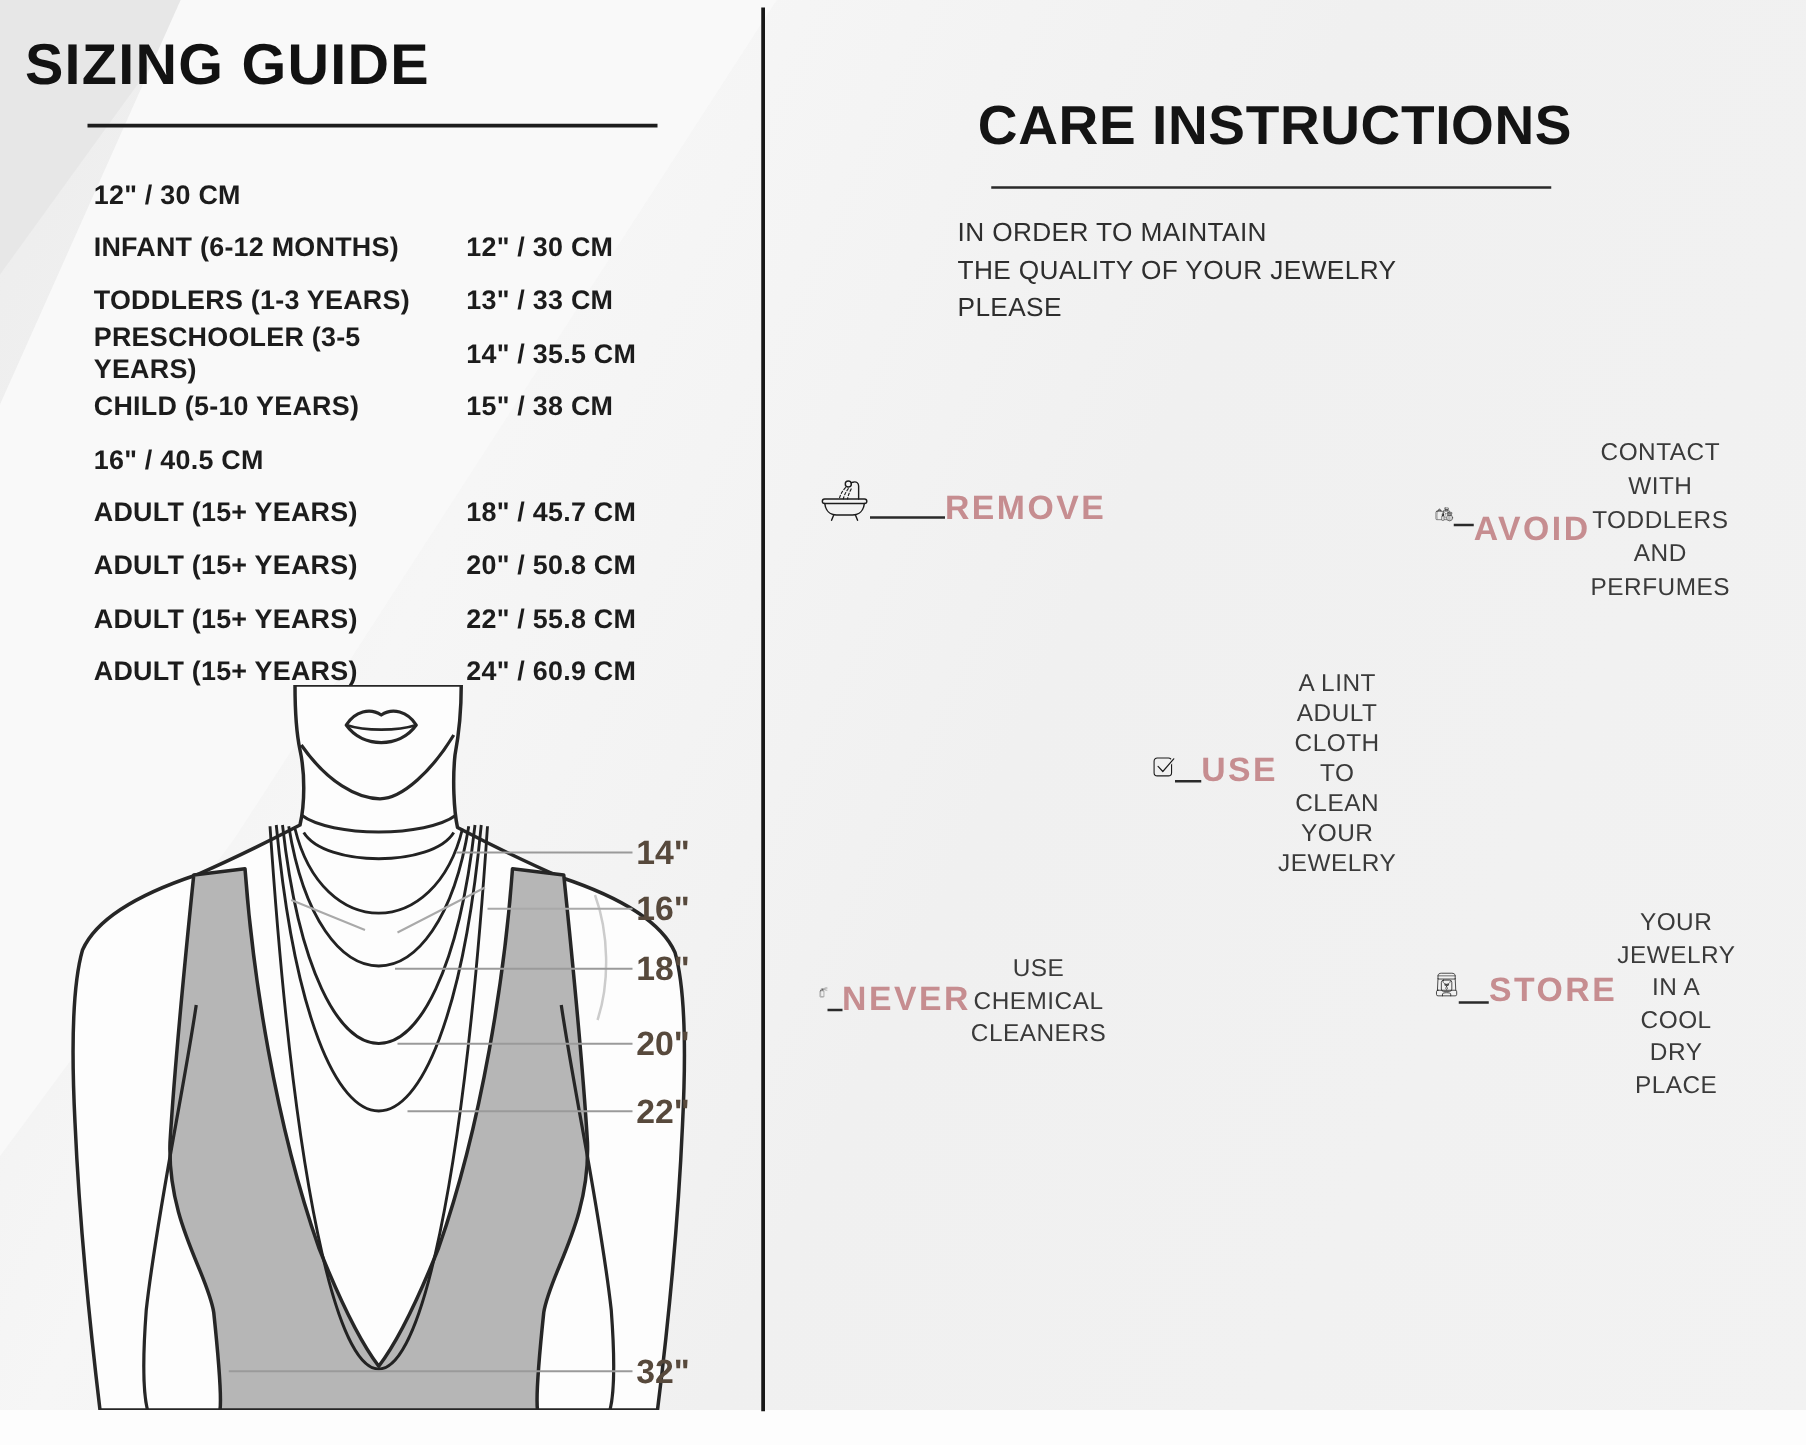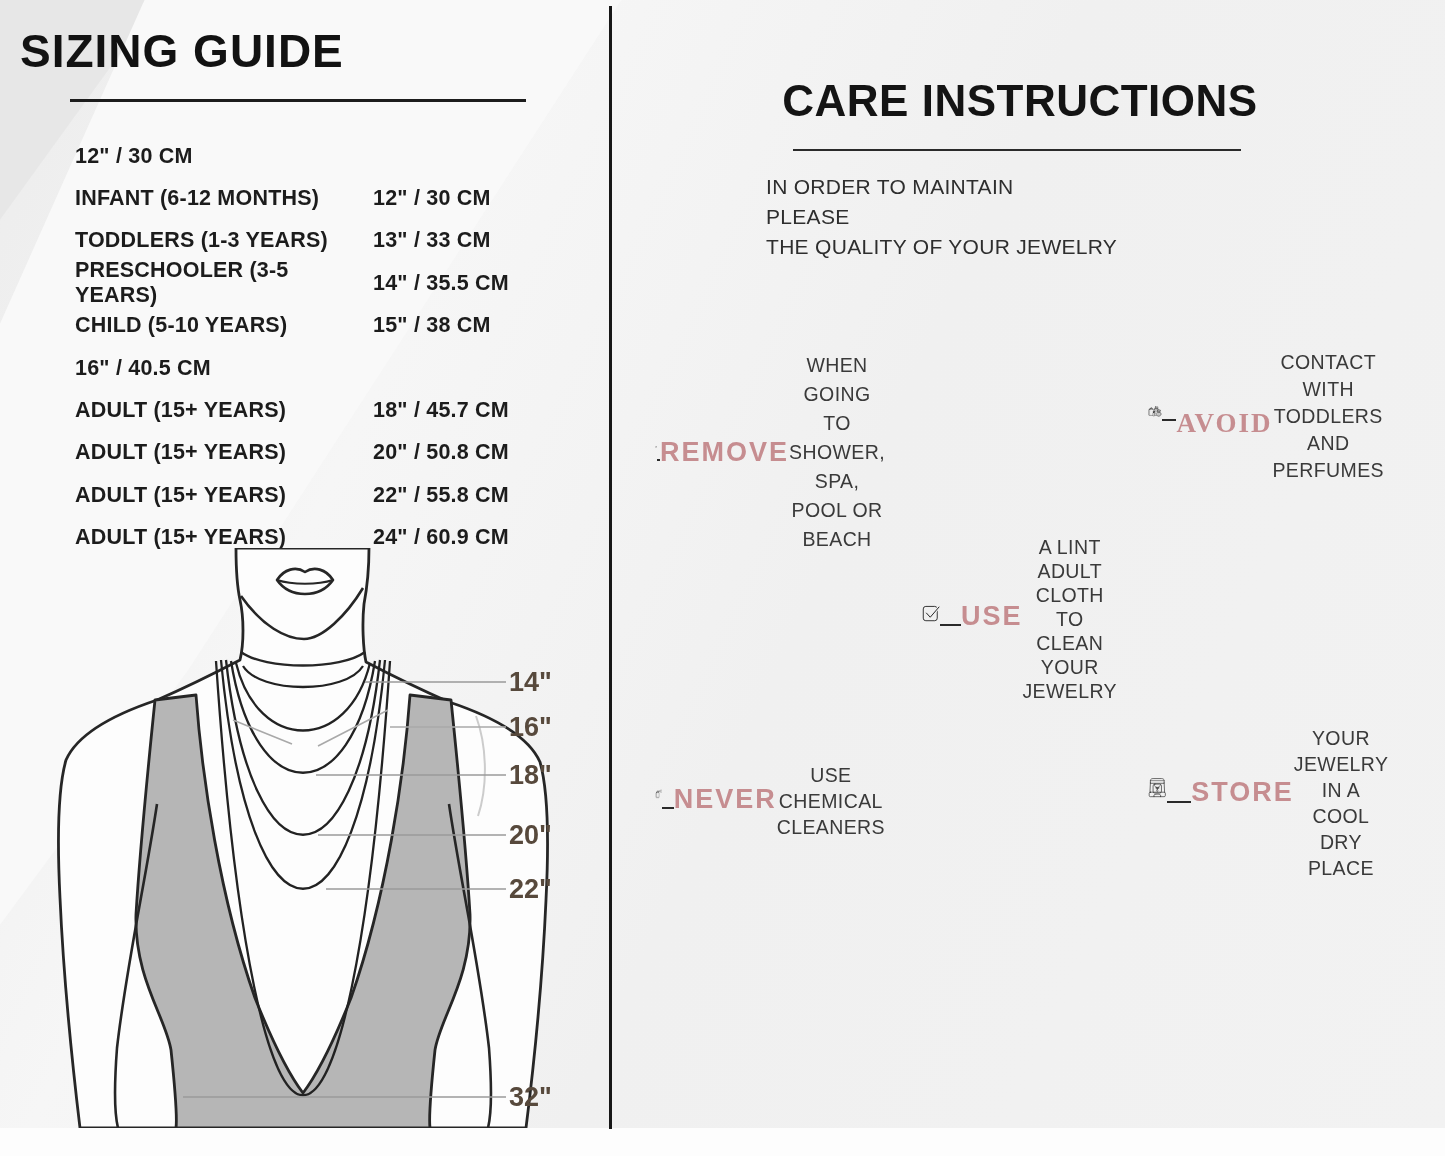--- a/index.html
+++ b/index.html
@@ -39,21 +39,21 @@
   .sec-head{font-size:27px;font-weight:bold;letter-spacing:2px;color:#c68d90;}
   .sec-body{text-align:center;font-size:19.5px;color:#3a3a3a;letter-spacing:0.4px;}
 
   .sec-remove{left:655px;top:340px;width:230px;}
   .sec-remove .sec-rule{width:205px;margin-top:26px;}
   .sec-remove .sec-head{margin-top:11px;}
   .sec-remove .sec-body{margin-top:11px;line-height:29px;}
 
   .sec-avoid{left:1148px;top:338px;width:236px;}
   .sec-avoid .sec-rule{width:200px;margin-top:18px;}
-  .sec-avoid .sec-head{margin-top:24px;font-family:Liberation Serif, serif;}
+  .sec-avoid .sec-head{margin-top:24px;}
   .sec-avoid .sec-body{margin-top:11px;line-height:27px;}
 
   .sec-use{left:922px;top:522px;width:195px;}
   .sec-use .sec-rule{width:172px;margin-top:24px;}
   .sec-use .sec-head{margin-top:8px;}
   .sec-use .sec-body{margin-top:13px;line-height:24px;}
 
   .sec-never{left:655px;top:728px;width:230px;}
   .sec-never .sec-rule{width:186px;margin-top:28px;}
   .sec-never .sec-head{margin-top:10px;}
@@ -171,46 +171,41 @@
     <text x="489" y="296" font-size="27" font-weight="bold" fill="#57493c">20"</text>
     <text x="489" y="350" font-size="27" font-weight="bold" fill="#57493c">22"</text>
     <text x="489" y="558" font-size="27" font-weight="bold" fill="#57493c">32"</text>
   </svg>
 </div>
 
 <div class="care-title">CARE INSTRUCTIONS</div>
 <div class="care-rule"></div>
 <div class="care-sub">
   <div>IN ORDER TO MAINTAIN</div>
+  <div>THE QUALITY OF YOUR JEWELRY</div>
   <div>PLEASE</div>
-  <div>THE QUALITY OF YOUR JEWELRY</div>
 </div>
 
 <div class="section sec-remove">
   <svg class="icon-svg" width="142" height="122" viewBox="0 0 145 125">
     <g fill="none" stroke="#1d1d1d" stroke-width="4" stroke-linecap="round" stroke-linejoin="round">
       <rect x="10" y="56" width="125" height="13" rx="6.5"></rect>
       <path d="M 17,69 C 19,88 31,101 50,101 L 95,101 C 114,101 126,88 128,69"></path>
       <path d="M 42,101 L 36,116 M 103,101 L 109,116"></path>
       <path d="M 112,56 V 20 C 112,10 105,6.5 96,9 L 91,11"></path>
       <circle cx="83" cy="14" r="8.5"></circle>
       <g stroke-width="3.2" stroke-dasharray="7 6">
         <path d="M 75,24 C 66,34 60,45 58,55"></path>
         <path d="M 83,27 C 76,37 71,46 69,56"></path>
         <path d="M 91,28 C 86,38 82,47 81,56"></path>
       </g>
     </g>
   </svg>
   <div class="sec-rule"></div>
   <div class="sec-head">REMOVE</div>
-  <div class="sec-body">
-    <div>WHEN GOING TO</div>
-    <div>SHOWER, SPA,</div>
-    <div>POOL OR BEACH</div>
-  </div>
 </div>
 
 <div class="section sec-avoid">
   <svg class="icon-svg" width="186" height="139" viewBox="0 0 200 150">
     <g fill="none" stroke="#1d1d1d" stroke-width="5.5" stroke-linecap="round" stroke-linejoin="round">
 
       <rect x="90" y="38" width="68" height="94" rx="4"></rect>
       <path d="M 96,48 L 116,68 M 152,48 L 133,68 M 116,68 H 133 L 140,112 H 110 Z" stroke-width="3.5"></path>
       <rect x="112" y="24" width="26" height="14"></rect>
       <rect x="106" y="6" width="38" height="18" rx="2"></rect>

